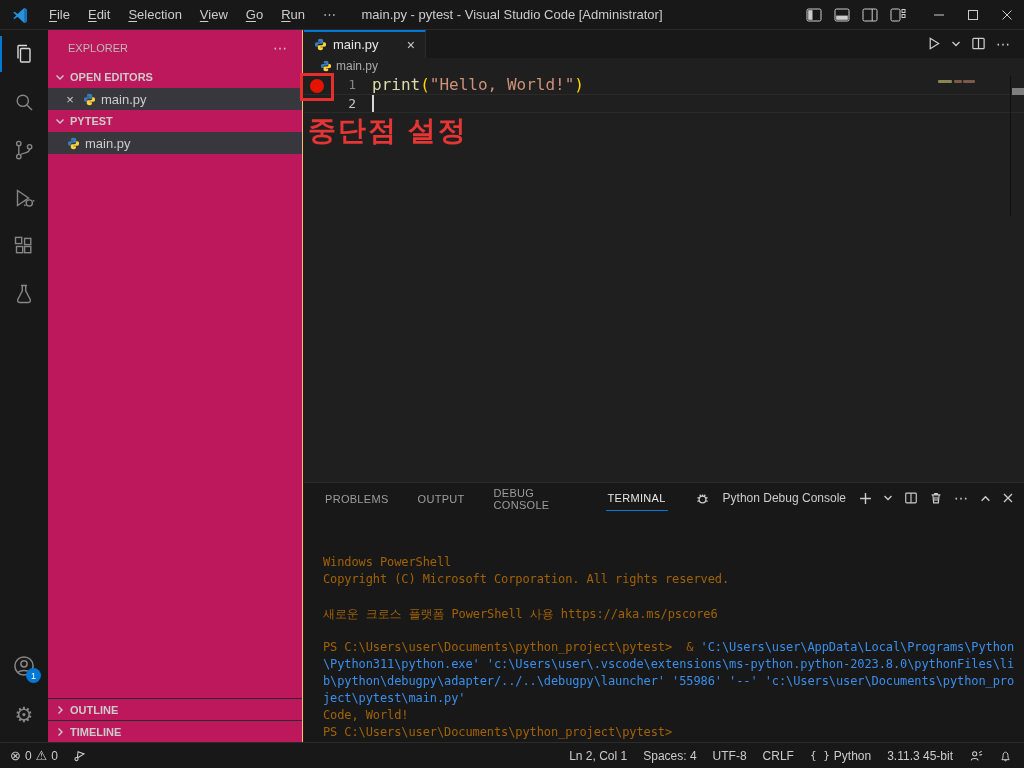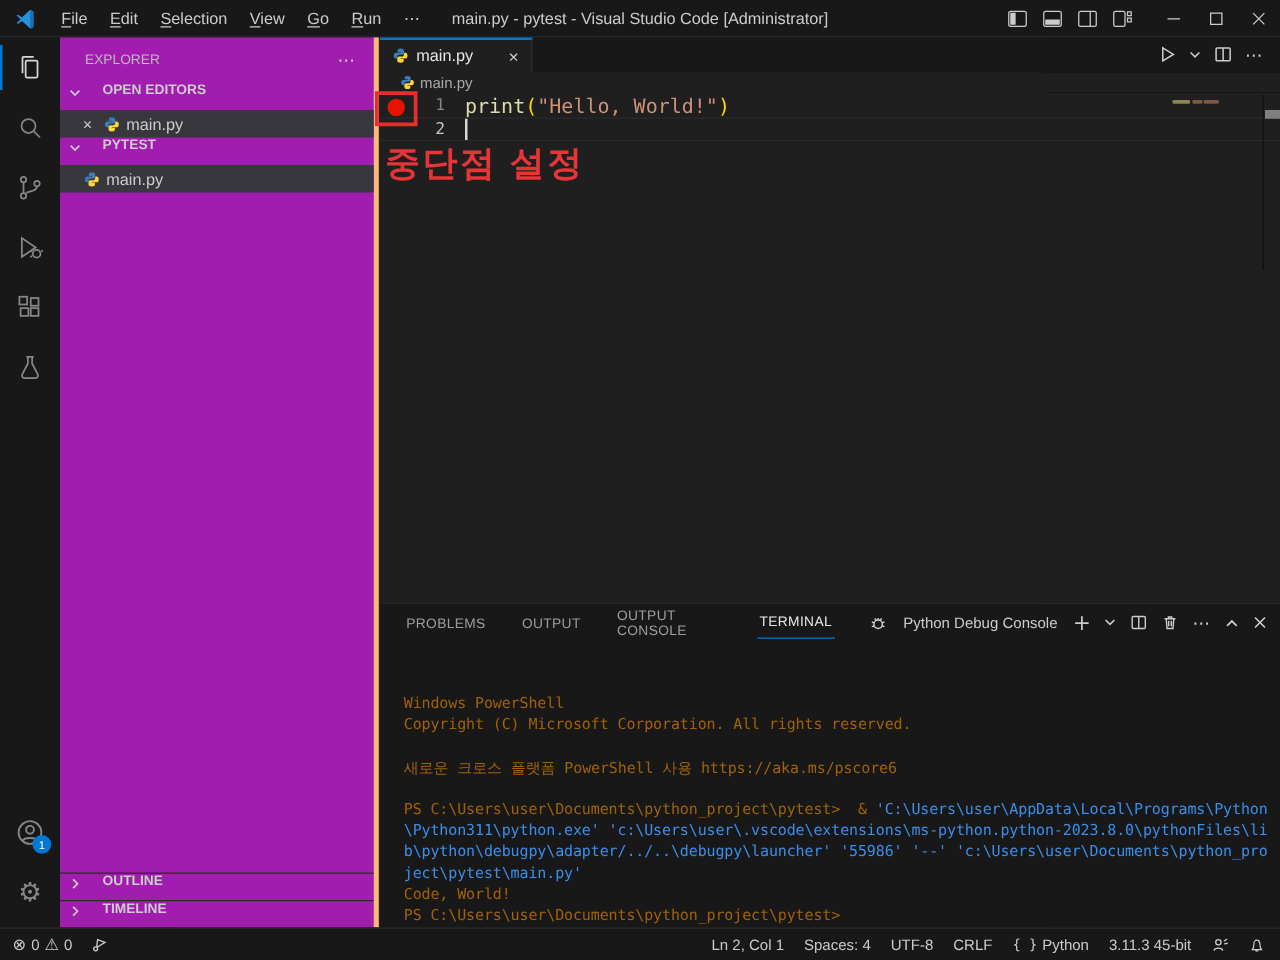--- a/index.html
+++ b/index.html
@@ -25,24 +25,24 @@
   .act-item { position:relative; width:48px; height:48px; display:flex; align-items:center; justify-content:center; }
   .act-item svg { stroke:#868686; fill:none; stroke-width:1.4; }
   .act-item.active svg { stroke:#d7d7d7; }
   .act-item.active::before { content:""; position:absolute; left:0; top:6px; bottom:6px; width:2px; background:#0078d4; }
   .act-bottom { position:absolute; bottom:4px; left:0; width:48px; }
   .badge { position:absolute; right:7px; bottom:7px; min-width:15px; height:15px; background:#0078d4; color:#fff;
     border-radius:50%; font-size:9px; display:flex; align-items:center; justify-content:center; }
   .gear-glyph { font-size:21px; color:#868686; line-height:1; }
 
   
-  .sidebar { position:absolute; top:30px; left:48px; width:255px; height:712px; background:#a21caf; border-right:4px solid #fdba74; }
+  .sidebar { position:absolute; top:30px; left:48px; width:255px; height:712px; background:#be185d; border-right:1px solid #fdba74; }
   .sidebar-title { height:36px; display:flex; align-items:center; padding:0 8px 0 20px; font-size:11px; color:#bbbbbb; }
   .sidebar-title .more { margin-left:auto; color:#cccccc; font-size:14px; letter-spacing:1px; padding:0 6px; }
-  .section-header { height:22px; display:flex; gap:14px; padding-left:4px;
+  .section-header { height:22px; display:flex; align-items:center; gap:2px; padding-left:4px;
     font-size:11px; font-weight:bold; color:#cccccc; }
   .tree-row { height:22px; display:flex; align-items:center; font-size:13px; color:#cccccc; }
   .tree-row.selected { background:#37373d; }
   .row-close { width:16px; text-align:center; color:#cccccc; font-size:13px; margin-left:14px; }
   .pyicon { width:13px; height:13px; margin:0 5px; flex:0 0 auto; }
   .chev { width:16px; height:16px; display:flex; align-items:center; justify-content:center; }
   .chev svg { stroke:#cccccc; fill:none; stroke-width:1.4; }
   .bottom-sections { position:absolute; bottom:0; left:0; width:100%; }
   .bottom-sections .section-header { border-top:1px solid #2b2b2b; }
 
@@ -338,21 +338,21 @@
       </div>
       <div class="scrollbar">
         <span class="scroll-thumb"></span>
       </div>
     </div>
 
     <div class="panel">
       <div class="panel-header">
         <span class="panel-tab">PROBLEMS</span>
         <span class="panel-tab">OUTPUT</span>
-        <span class="panel-tab">OUTPUT CONSOLE</span>
+        <span class="panel-tab">DEBUG CONSOLE</span>
         <span class="panel-tab active">TERMINAL</span>
         <div class="panel-actions">
           <span class="pa-btn">
             <svg width="15" height="15" viewBox="0 0 16 16">
                 <circle cx="8" cy="9" r="3.6"></circle>
                 <path d="M8 5.4V3.6 M5 4l1.4 1.6 M11 4 9.6 5.6 M4.4 7.6 2.6 7 M11.6 7.6l1.8-.6 M4.4 10.4l-1.8.6 M11.6 10.4l1.8.6"></path>
               </svg>
           </span>
           <span class="profile-label">Python Debug Console</span>
           <span class="pa-btn">

